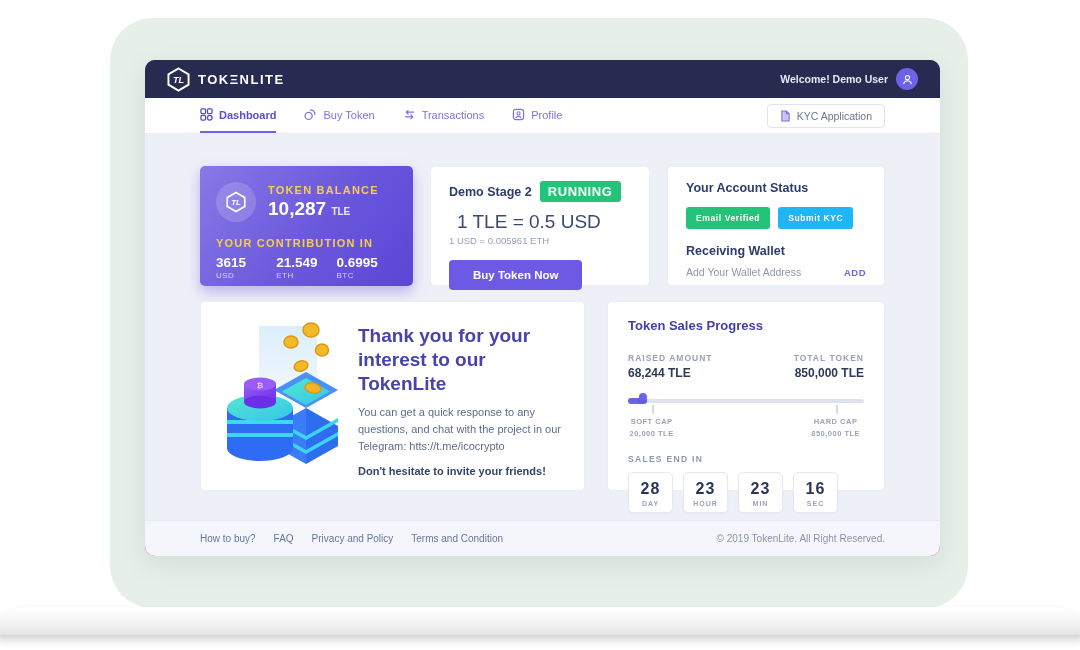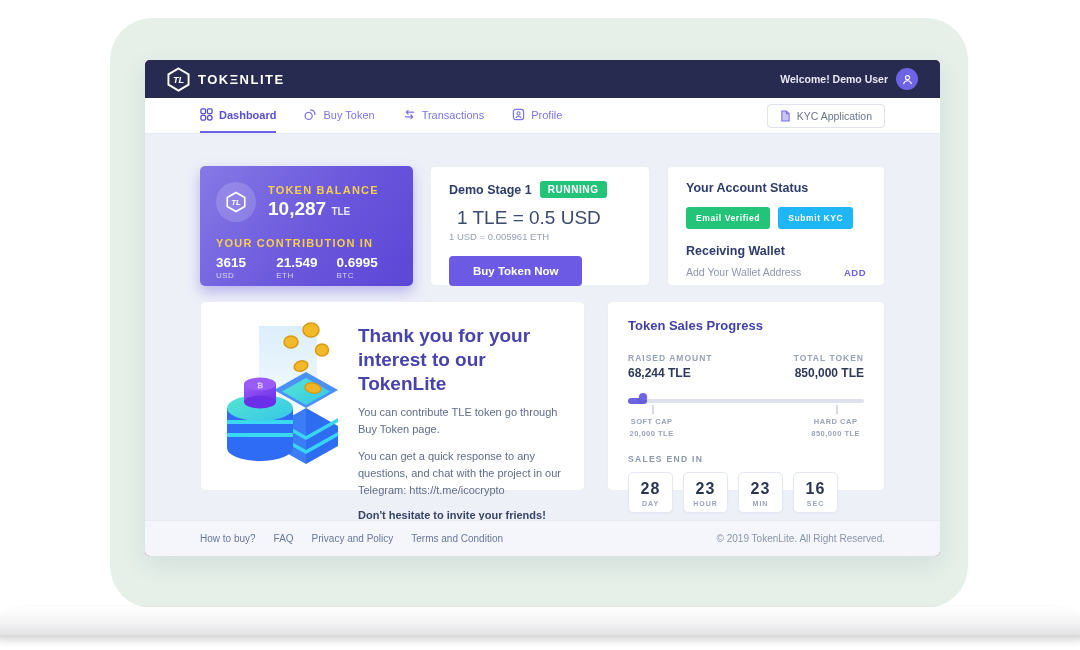--- a/index.html
+++ b/index.html
@@ -9,21 +9,21 @@
   
   .laptop-screen { position:absolute; left:110px; top:18px; width:858px; height:590px;
     background:#e6f0e9; border-radius:42px; }
   .laptop-base { position:absolute; left:-8px; right:-8px; top:607px; height:28px;
     background:linear-gradient(#ffffff,#f2f2f3 60%,#e3e3e6);
     border-radius:60px 60px 16px 16px / 30px 30px 12px 12px;
     box-shadow:0 5px 9px rgba(0,0,0,.18); }
 
   
   .window { position:absolute; left:145px; top:60px; width:795px; height:496px;
-    display:flex; flex-direction:column; background:#be185d; border-radius:5px; overflow:hidden;
+    display:flex; flex-direction:column; background:#be185d; border-radius:10px; overflow:hidden;
     box-shadow:0 8px 26px rgba(40,60,90,.10); }
 
   
   .topbar { height:38px; background:#272b4f; display:flex; align-items:center; padding:0 22px; flex:0 0 auto; }
   .brand { display:flex; align-items:center; gap:8px; }
   .brand-name { color:#fff; font-size:13px; font-weight:bold; letter-spacing:1.5px; }
   .topbar-right { margin-left:auto; display:flex; align-items:center; gap:8px; }
   .welcome { color:#e8e9f5; font-size:10.5px; font-weight:bold; }
   .avatar { width:22px; height:22px; border-radius:50%; background:#6e62e5; display:flex; align-items:center; justify-content:center; }
 
@@ -52,21 +52,21 @@
   .contrib-label { margin-top:15px; }
   .contrib-row { display:flex; margin-top:6px; }
   .contrib-col { width:33.3%; }
   .contrib-val { font-size:13.5px; font-weight:bold; }
   .contrib-cur { font-size:8px; font-weight:normal; color:rgba(255,255,255,.72); letter-spacing:.5px; margin-top:1px; }
 
   
   .card-stage { flex:1; padding:14px 18px; }
   .stage-title-row { display:flex; align-items:center; gap:8px; }
   .card-title { font-size:12.5px; font-weight:bold; color:#2d3c6b; }
-  .badge { color:#fff; font-size:10px; font-weight:bold; letter-spacing:.6px; padding:3px 8px; border-radius:3px; }
+  .badge { color:#fff; font-size:13px; font-weight:bold; letter-spacing:.6px; padding:3px 8px; border-radius:3px; }
   .badge-running,.badge-green { background:#23c37a; }
   .badge-blue { background:#1fb6f5; }
   .stage-rate { font-size:19px; font-weight:500; color:#3c4a6e; margin:9px 8px 2px; }
   .stage-subrate { font-size:9.5px; color:#97a1b6; }
   .buy-btn { margin-top:14px; display:inline-block; background:#6d5ae4; color:#fff; border:none;
     font-size:11.5px; font-weight:bold; padding:9px 24px; border-radius:4px; cursor:pointer; font-family:inherit; }
 
   
   .card-account { width:218px; padding:14px 18px; }
   .acct-badges { display:flex; gap:8px; margin:12px 0 15px; }
@@ -209,21 +209,21 @@
             </div>
             <div class="contrib-col">
               <div class="contrib-val">0.6995</div>
               <div class="contrib-cur">BTC</div>
             </div>
           </div>
         </div>
 
         <div class="card card-stage">
           <div class="stage-title-row">
-            <span class="card-title">Demo Stage 1</span>
+            <span class="card-title">Demo Stage 2</span>
             <span class="badge badge-running">RUNNING</span>
           </div>
           <div class="stage-rate">1 TLE = 0.5 USD</div>
           <div class="stage-subrate">1 USD = 0.005961 ETH</div>
           <button class="buy-btn">Buy Token Now</button>
         </div>
 
         <div class="card card-account">
           <div class="card-title">Your Account Status</div>
           <div class="acct-badges">
@@ -279,21 +279,20 @@
             <g>
               <ellipse cx="70" cy="24" rx="7" ry="6" fill="#f3b929" stroke="#d79a12" stroke-width="1.5"></ellipse>
               <ellipse cx="90" cy="12" rx="8" ry="7" fill="#f3b929" stroke="#d79a12" stroke-width="1.5"></ellipse>
               <ellipse cx="101" cy="32" rx="6.5" ry="6" fill="#f3b929" stroke="#d79a12" stroke-width="1.5"></ellipse>
               <ellipse cx="80" cy="48" rx="7" ry="5" fill="#f3b929" stroke="#d79a12" stroke-width="1.5" transform="rotate(-18 80 48)"></ellipse>
               <ellipse cx="92" cy="70" rx="8" ry="5" fill="#f0b429" stroke="#d79a12" stroke-width="1.5" transform="rotate(12 92 70)"></ellipse>
             </g>
           </svg>
           <div class="thanks-text">
             <div class="thanks-title">Thank you for your interest to our TokenLite</div>
-            <p class="thanks-p">You can contribute TLE token go through Buy Token page.</p>
             <p class="thanks-p">You can get a quick response to any questions, and chat with the project in our Telegram: htts://t.me/icocrypto</p>
             <div class="thanks-strong">Don't hesitate to invite your friends!</div>
           </div>
         </div>
 
         <div class="card card-sales">
           <div class="sales-title">Token Sales Progress</div>
           <div class="sales-stats">
             <div>
               <div class="stat-label">RAISED AMOUNT</div>

